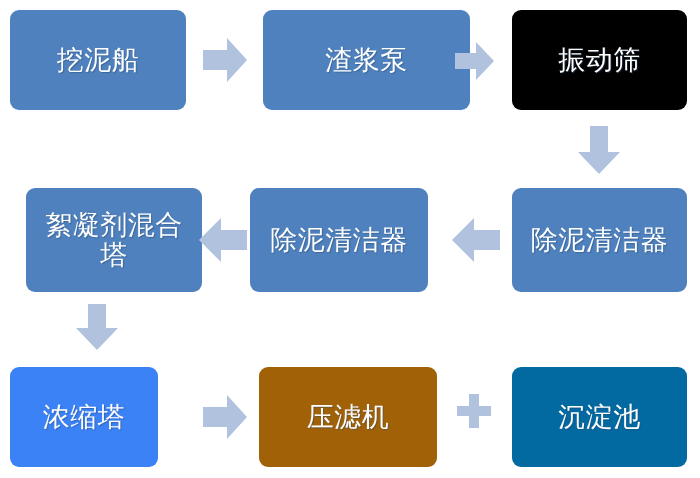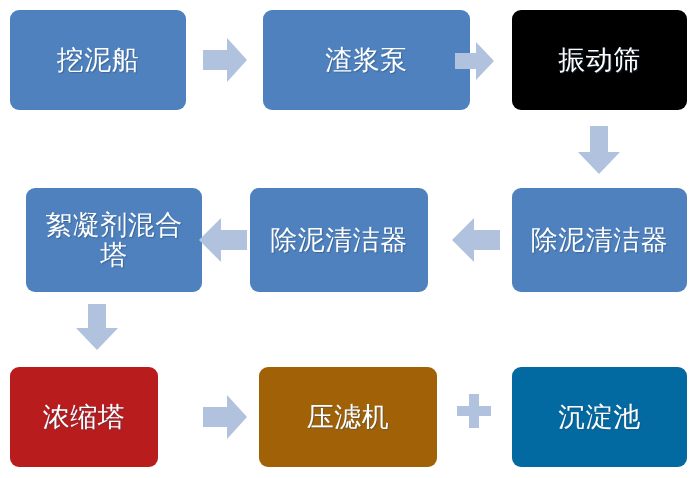--- a/index.html
+++ b/index.html
@@ -116,21 +116,21 @@
   <div class="node" style="left: 512px; top: 188px; width: 175px; height: 104px; background: rgb(78, 129, 189); color: rgb(255, 255, 255);">
     <span class="node-label">除泥清洁器</span>
   </div>
 
   <div class="connector" style="left:75px; top:304px; width:44px; height:46px;">
     <svg viewBox="0 0 44 46" preserveAspectRatio="none">
       <polygon points="13,0 31,0 31,24 43,24 22,46 1,24 13,24" fill="#B0C2DE"></polygon>
     </svg>
   </div>
 
-  <div class="node" style="left: 10px; top: 367px; width: 148px; height: 100px; background: #b91c1c; color: rgb(255, 255, 255);">
+  <div class="node" style="left: 10px; top: 367px; width: 148px; height: 100px; background: #3b82f6; color: rgb(255, 255, 255);">
     <span class="node-label">浓缩塔</span>
   </div>
 
   <div class="connector" style="left:203px; top:393px; width:44px; height:48px;">
     <svg viewBox="0 0 44 48" preserveAspectRatio="none">
       <polygon points="0,14 24,14 24,2 44,24 24,46 24,34 0,34" fill="#B0C2DE"></polygon>
     </svg>
   </div>
 
   <div class="node" style="left: 259px; top: 367px; width: 178px; height: 100px; background: #a16207; color: rgb(255, 255, 255);">

